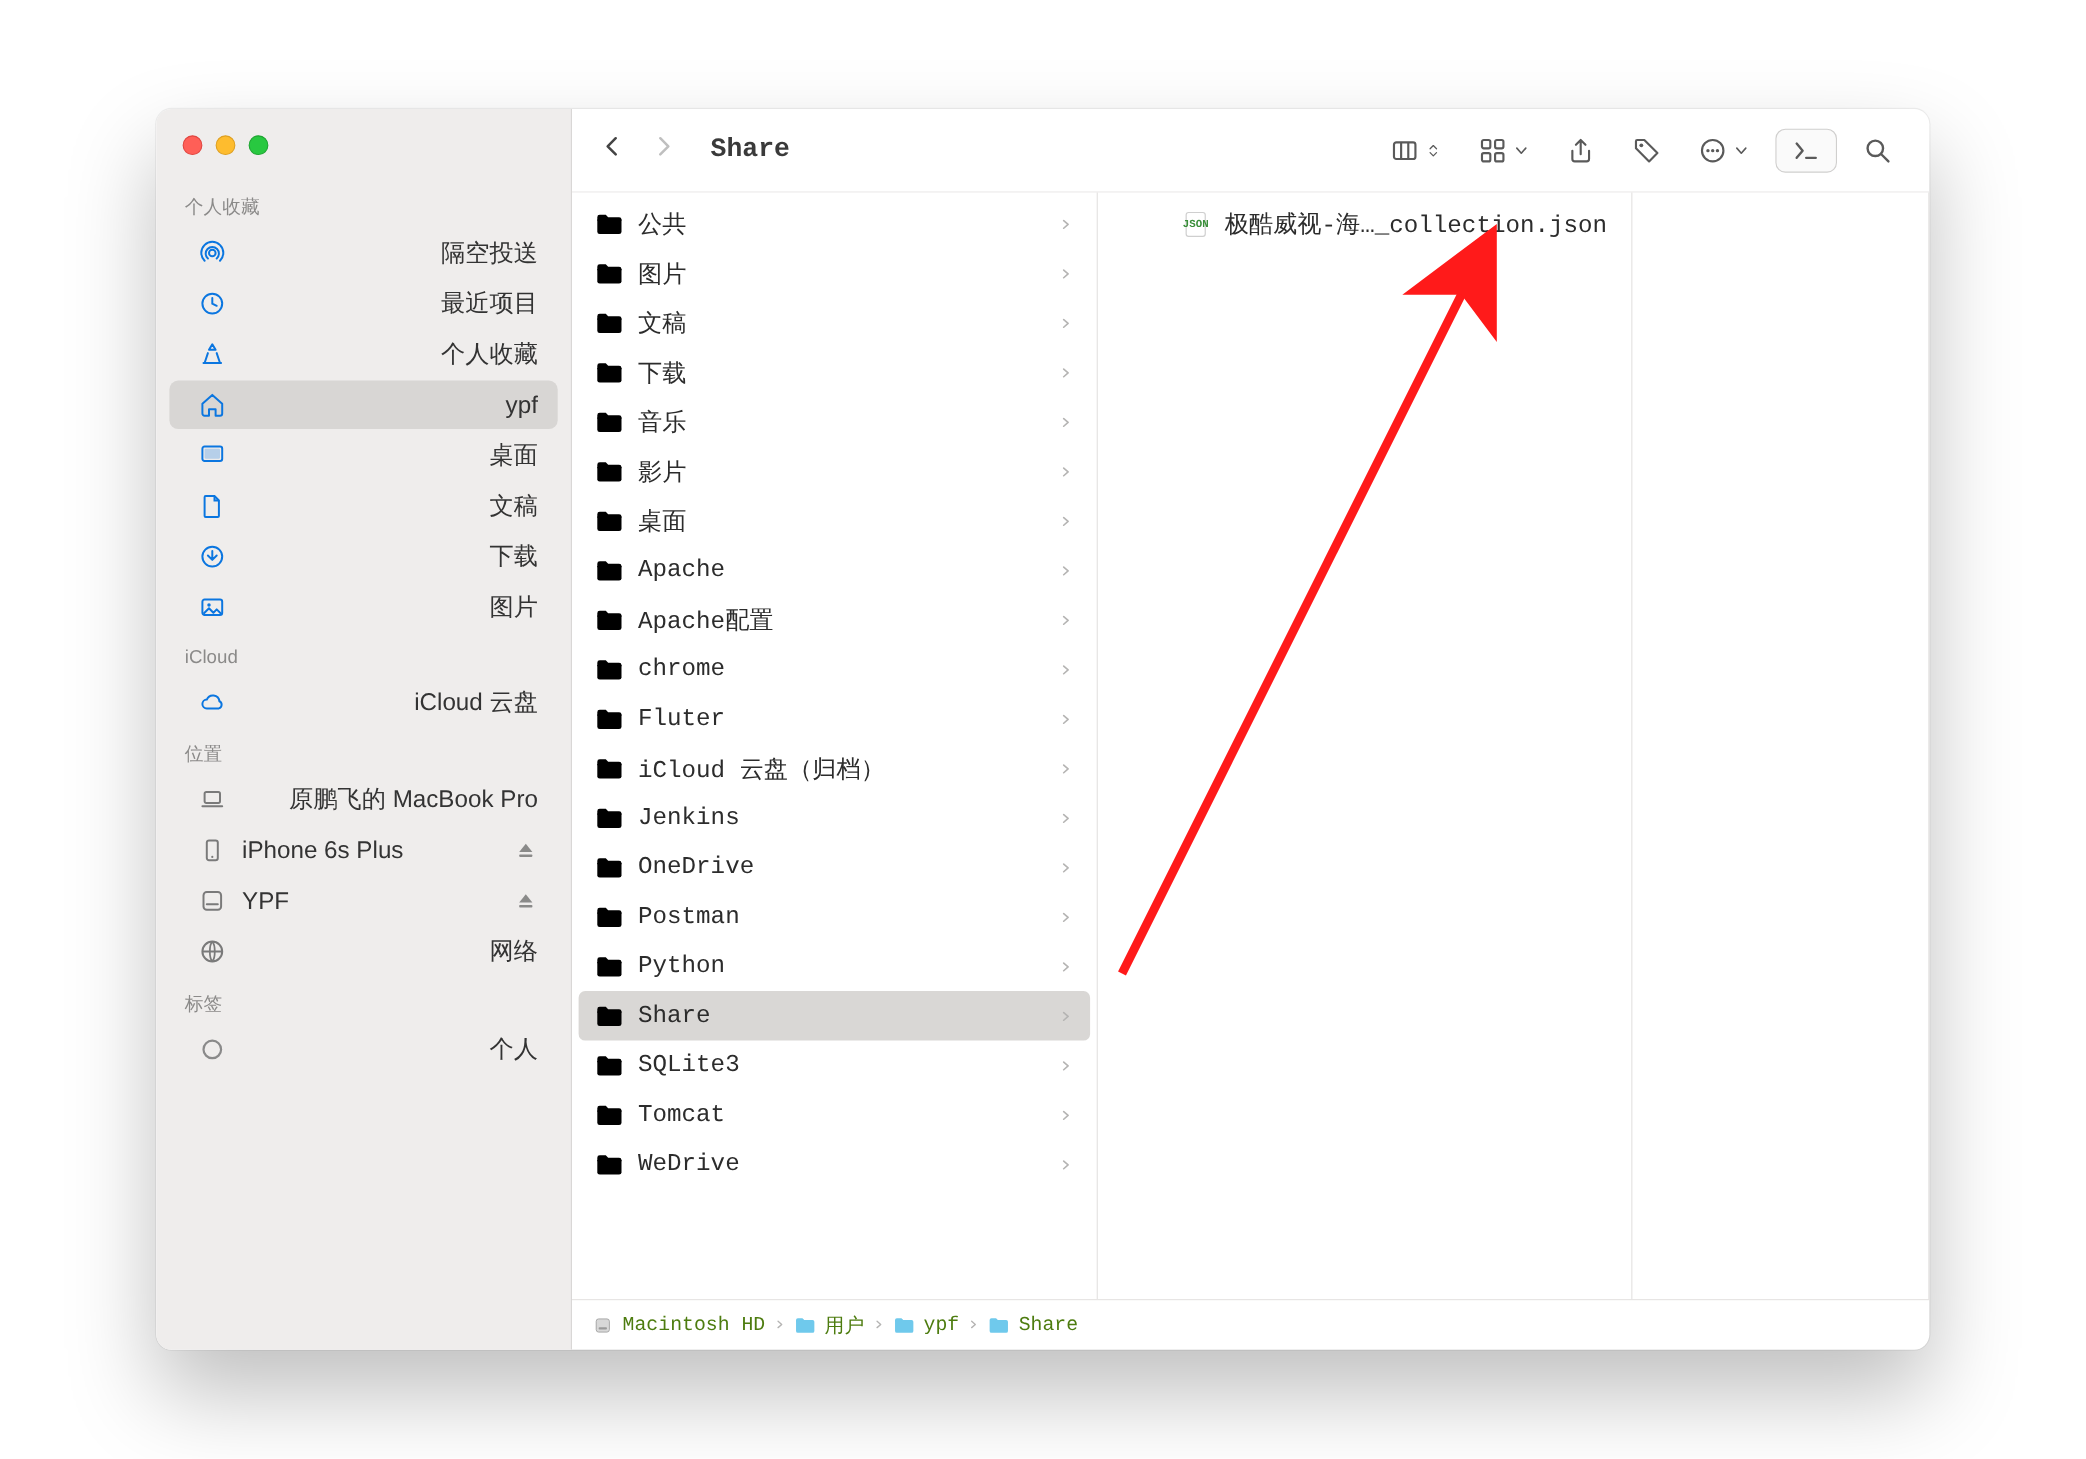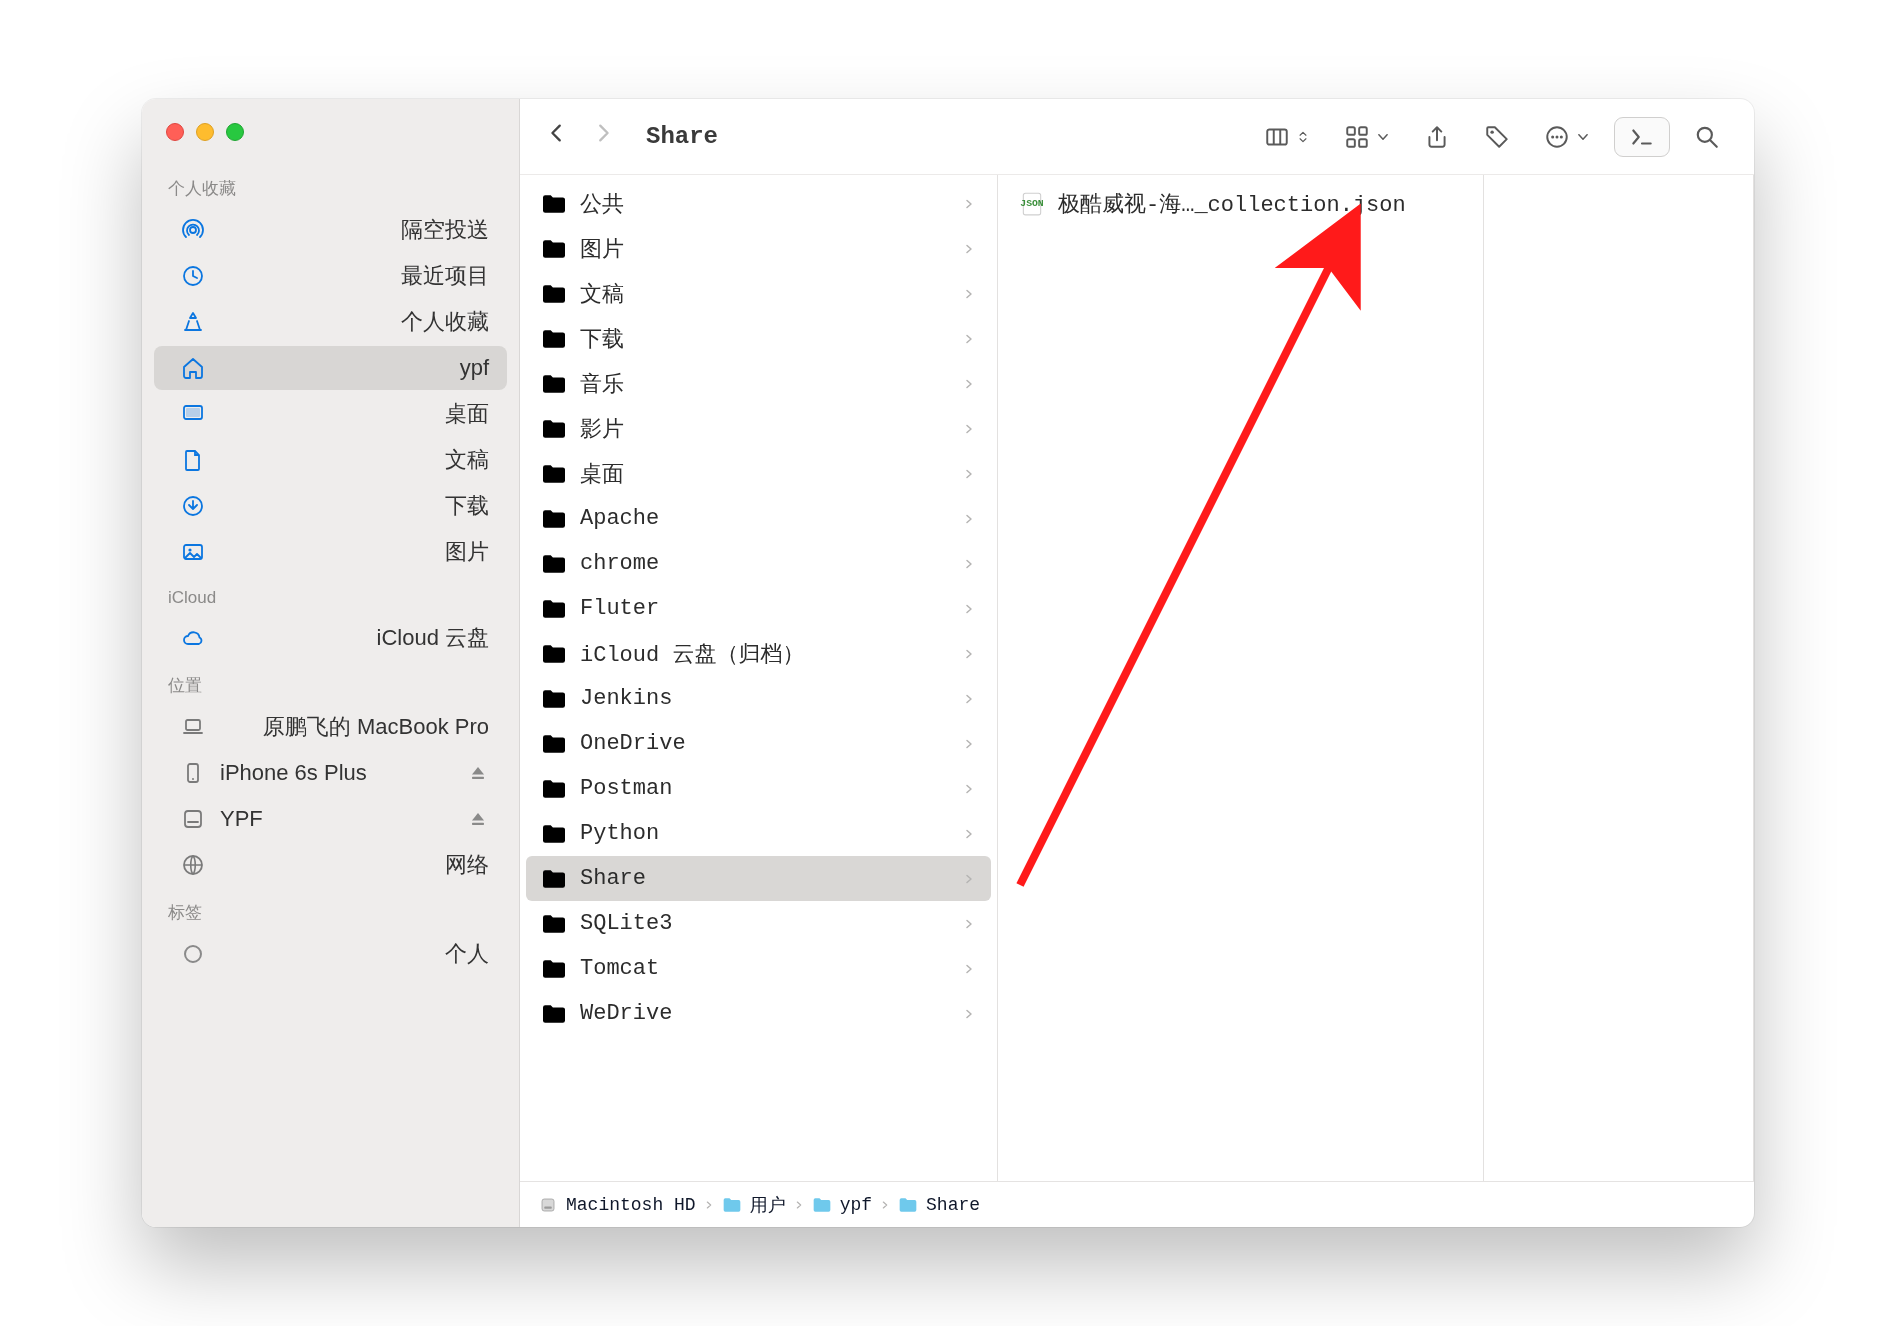--- a/index.html
+++ b/index.html
@@ -120,20 +120,21 @@
     display: flex;
     align-items: center;
     height: 45px;
     padding: 0 16px 0 14px;
     gap: 12px;
     font-size: 22px;
     color: #2c2c2c;
     border-radius: 6px;
     margin: 0 6px;
     position: relative;
+    justify-content: flex-end;
   }
   .row.sel { background: #d9d7d5; }
   .row .folder-icon, .row .file-icon {
     width: 28px; height: 28px; display: flex; align-items: center; justify-content: center;
   }
   .row .chevron {
     margin-left: auto;
     color: #b5b4b3;
     display: flex; align-items: center;
   }
@@ -154,21 +155,21 @@
 
   
   .pathbar {
     height: 46px;
     border-top: 1px solid #e5e3e2;
     display: flex;
     align-items: center;
     gap: 8px;
     padding: 0 18px;
     font-size: 18px;
-    color: #0f172a;
+    color: #4d7c0f;
   }
   .crumb { display: flex; align-items: center; gap: 8px; }
   .crumb .mini { width: 20px; height: 20px; display:flex; align-items:center; }
   .crumb-sep { color: #b5b4b3; }
 
 </style>
 </head>
 <body>
 
 <svg width="0" height="0" style="position:absolute">
@@ -589,20 +590,33 @@
                 <use href="#sv-chev-small"></use>
               </svg>
             </span>
           </div>
           <div class="row">
             <span class="folder-icon ">
               <svg width="28" height="22">
                 <use href="#sv-folder"></use>
               </svg>
             </span>
+            <span>Apache配置</span>
+            <span class="chevron">
+              <svg>
+                <use href="#sv-chev-small"></use>
+              </svg>
+            </span>
+          </div>
+          <div class="row">
+            <span class="folder-icon ">
+              <svg width="28" height="22">
+                <use href="#sv-folder"></use>
+              </svg>
+            </span>
             <span>chrome</span>
             <span class="chevron">
               <svg>
                 <use href="#sv-chev-small"></use>
               </svg>
             </span>
           </div>
           <div class="row">
             <span class="folder-icon ">
               <svg width="28" height="22">

